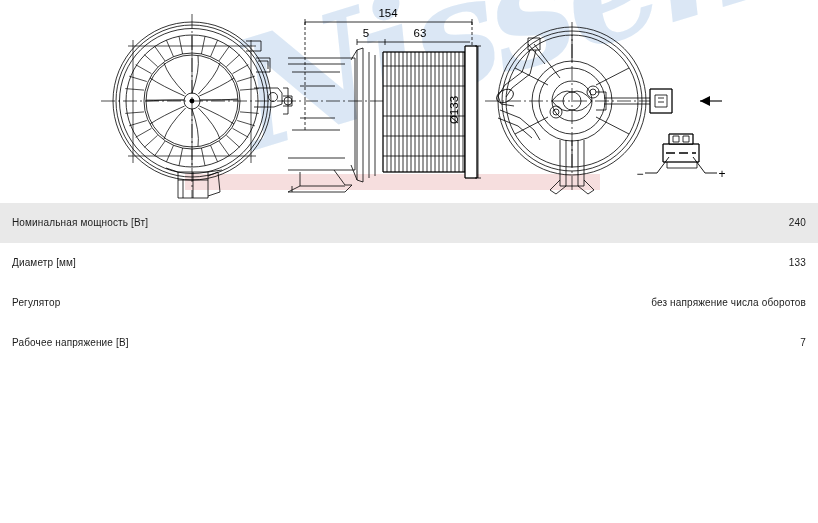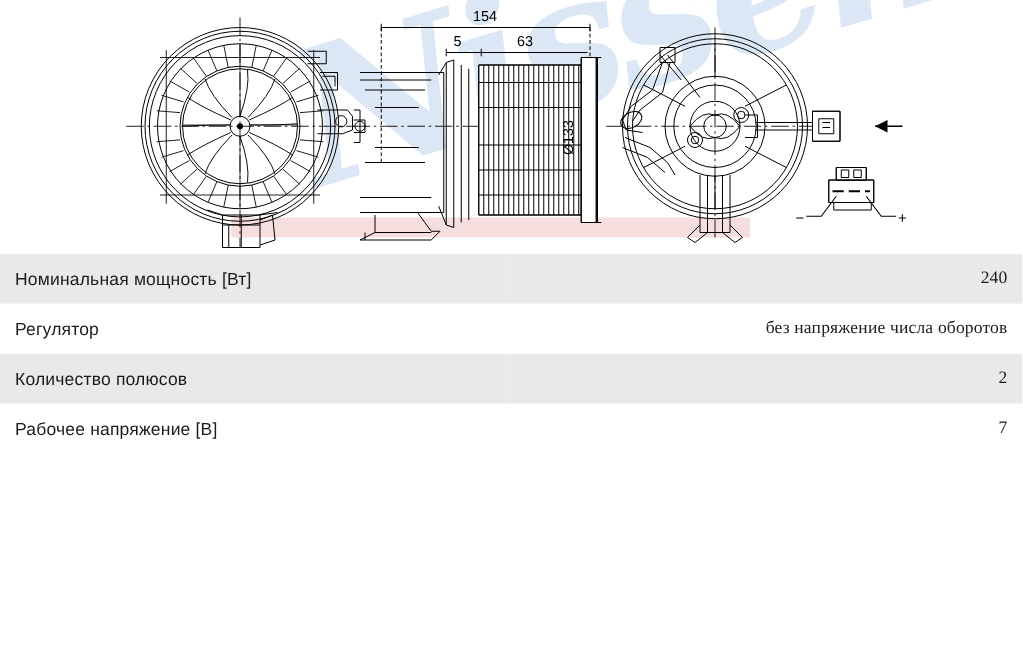--- a/index.html
+++ b/index.html
@@ -29,30 +29,30 @@
   }
 
   
   #spec-table {
     width: 818px;
     border-collapse: collapse;
     table-layout: fixed;
   }
   #spec-table tr { height: 40px; }
   #spec-table td {
-    font-size: 14px;
+    font-size: 10px;
     color: #1b1b1b;
     padding: 0 12px;
     vertical-align: middle;
     line-height: 1.2;
     letter-spacing: 0.15px;
     white-space: nowrap;
   }
   #spec-table td.spec-label { text-align: left; }
-  #spec-table td.spec-value { text-align: right; font-family: Liberation Serif, serif; }
+  #spec-table td.spec-value { text-align: right; }
   #spec-table tr.row-shaded { background: #e9e9e9; }
   #spec-table tr.row-plain  { background: #ffffff; }
 </style>
 </head>
 <body>
 
 <div id="drawing-panel">
   <svg id="drawing-svg" width="818" height="203" viewBox="0 0 818 203">
 
     <g opacity="0.75">
@@ -293,25 +293,25 @@
   </svg>
 </div>
 
 <table id="spec-table">
   <tbody id="spec-tbody">
       <tr class="row-shaded">
         <td class="spec-label">Номинальная мощность [Вт]</td>
         <td class="spec-value">240</td>
       </tr>
       <tr class="row-plain">
+        <td class="spec-label">Диаметр [мм]</td>
+        <td class="spec-value">133</td>
+      </tr>
+      <tr class="row-plain">
         <td class="spec-label">Регулятор</td>
         <td class="spec-value">без напряжение числа оборотов</td>
-      </tr>
-      <tr class="row-shaded">
-        <td class="spec-label">Количество полюсов</td>
-        <td class="spec-value">2</td>
       </tr>
       <tr class="row-plain">
         <td class="spec-label">Рабочее напряжение [В]</td>
         <td class="spec-value">7</td>
       </tr>
     </tbody>
 </table>
 
 </body></html>

